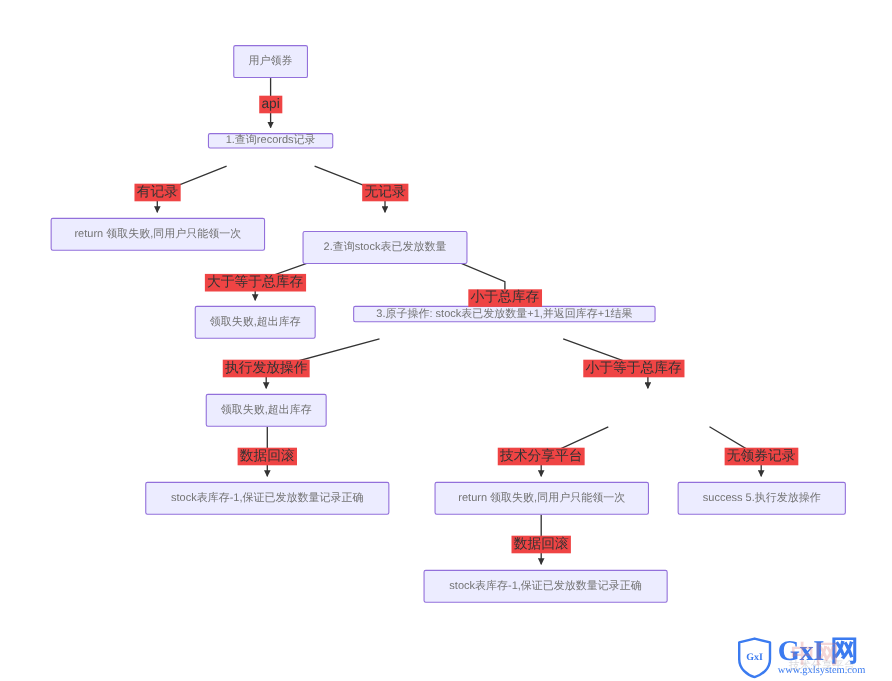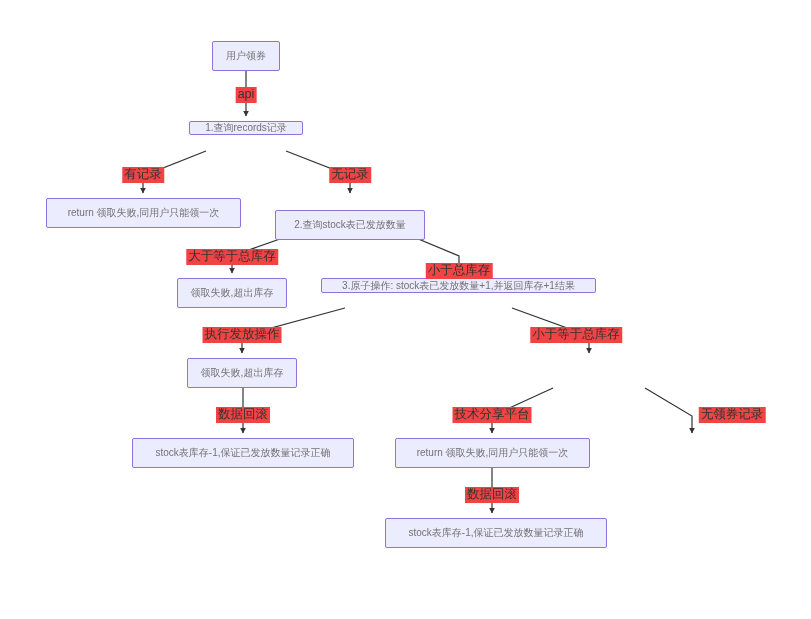--- a/index.html
+++ b/index.html
@@ -189,20 +189,23 @@
 
 
   <div class="node" style="left:132px; top:438px; width:222px; height:30px;">
     <span>stock表库存-1,保证已发放数量记录正确</span>
   </div>
 
   <div class="node" style="left:395px; top:438px; width:195px; height:30px;">
     <span>return 领取失败,同用户只能领一次</span>
   </div>
 
+  <div class="node" style="left:616px; top:438px; width:153px; height:30px;">
+    <span>success 5.执行发放操作</span>
+  </div>
 
   <div class="node" style="left:385px; top:518px; width:222px; height:30px;">
     <span>stock表库存-1,保证已发放数量记录正确</span>
   </div>
 
   <div class="edge-label" style="left:246px; top:87px;">
     <span>api</span>
   </div>
   <div class="edge-label" style="left:143px; top:167px;">
     <span>有记录</span>
@@ -221,21 +224,35 @@
   </div>
   <div class="edge-label" style="left:576px; top:327px;">
     <span>小于等于总库存</span>
   </div>
   <div class="edge-label" style="left:243px; top:407px;">
     <span>数据回滚</span>
   </div>
   <div class="edge-label" style="left:492px; top:407px;">
     <span>技术分享平台</span>
   </div>
-  <div class="edge-label" style="left:692px; top:407px;margin-left:40px;">
+  <div class="edge-label" style="left:692px; top:407px;">
     <span>无领券记录</span>
   </div>
   <div class="edge-label" style="left:492px; top:487px;">
     <span>数据回滚</span>
   </div>
 
+  <div id="watermark">
+    <div class="shield-wrap">
+      <svg width="36" height="38" viewBox="0 0 36 38">
+        <path d="M4,5 L18,1.5 L32,5 L32,20 C32,29 25,34.5 18,36.5 C11,34.5 4,29 4,20 Z" fill="none" stroke="#3b7bf0" stroke-width="2.2" stroke-linejoin="round"></path>
+      </svg>
+      <div class="shield-text">GxI</div>
+    </div>
+    <div class="wm-right">
+      <div class="ghost">中网</div>
+      <div class="ghost2">技术分享平台</div>
+      <div class="wm-main">GxI 网</div>
+      <div class="wm-url">www.gxlsystem.com</div>
+    </div>
+  </div>
 
 </div>
 
 </body></html>

